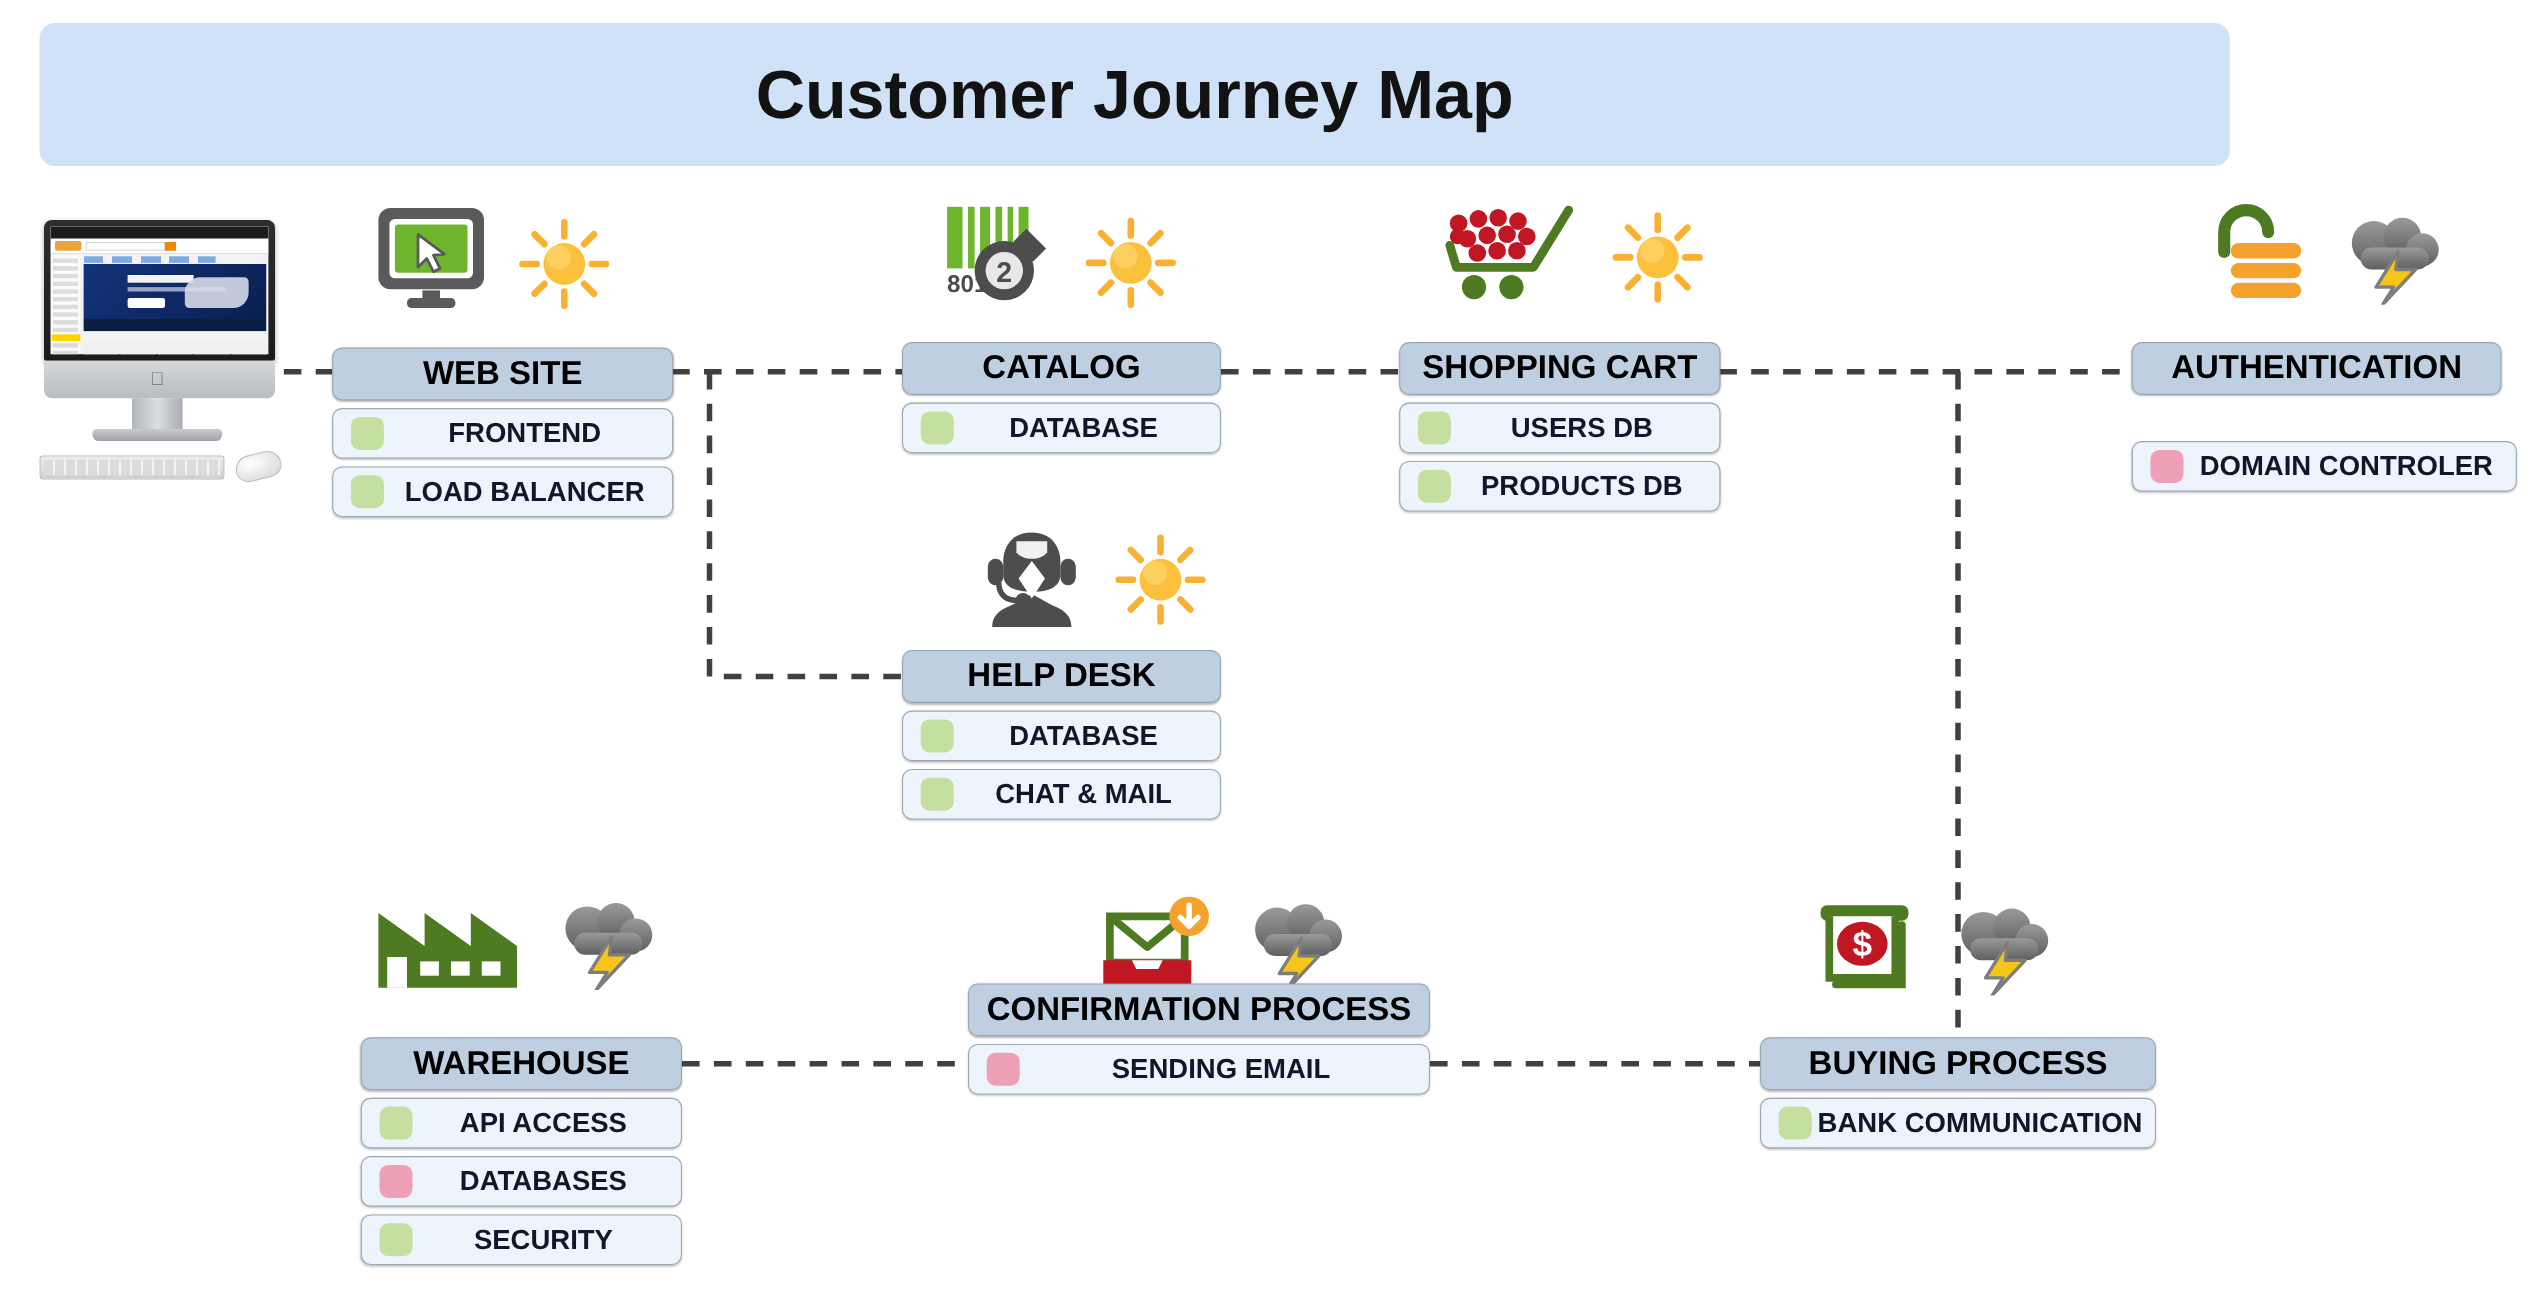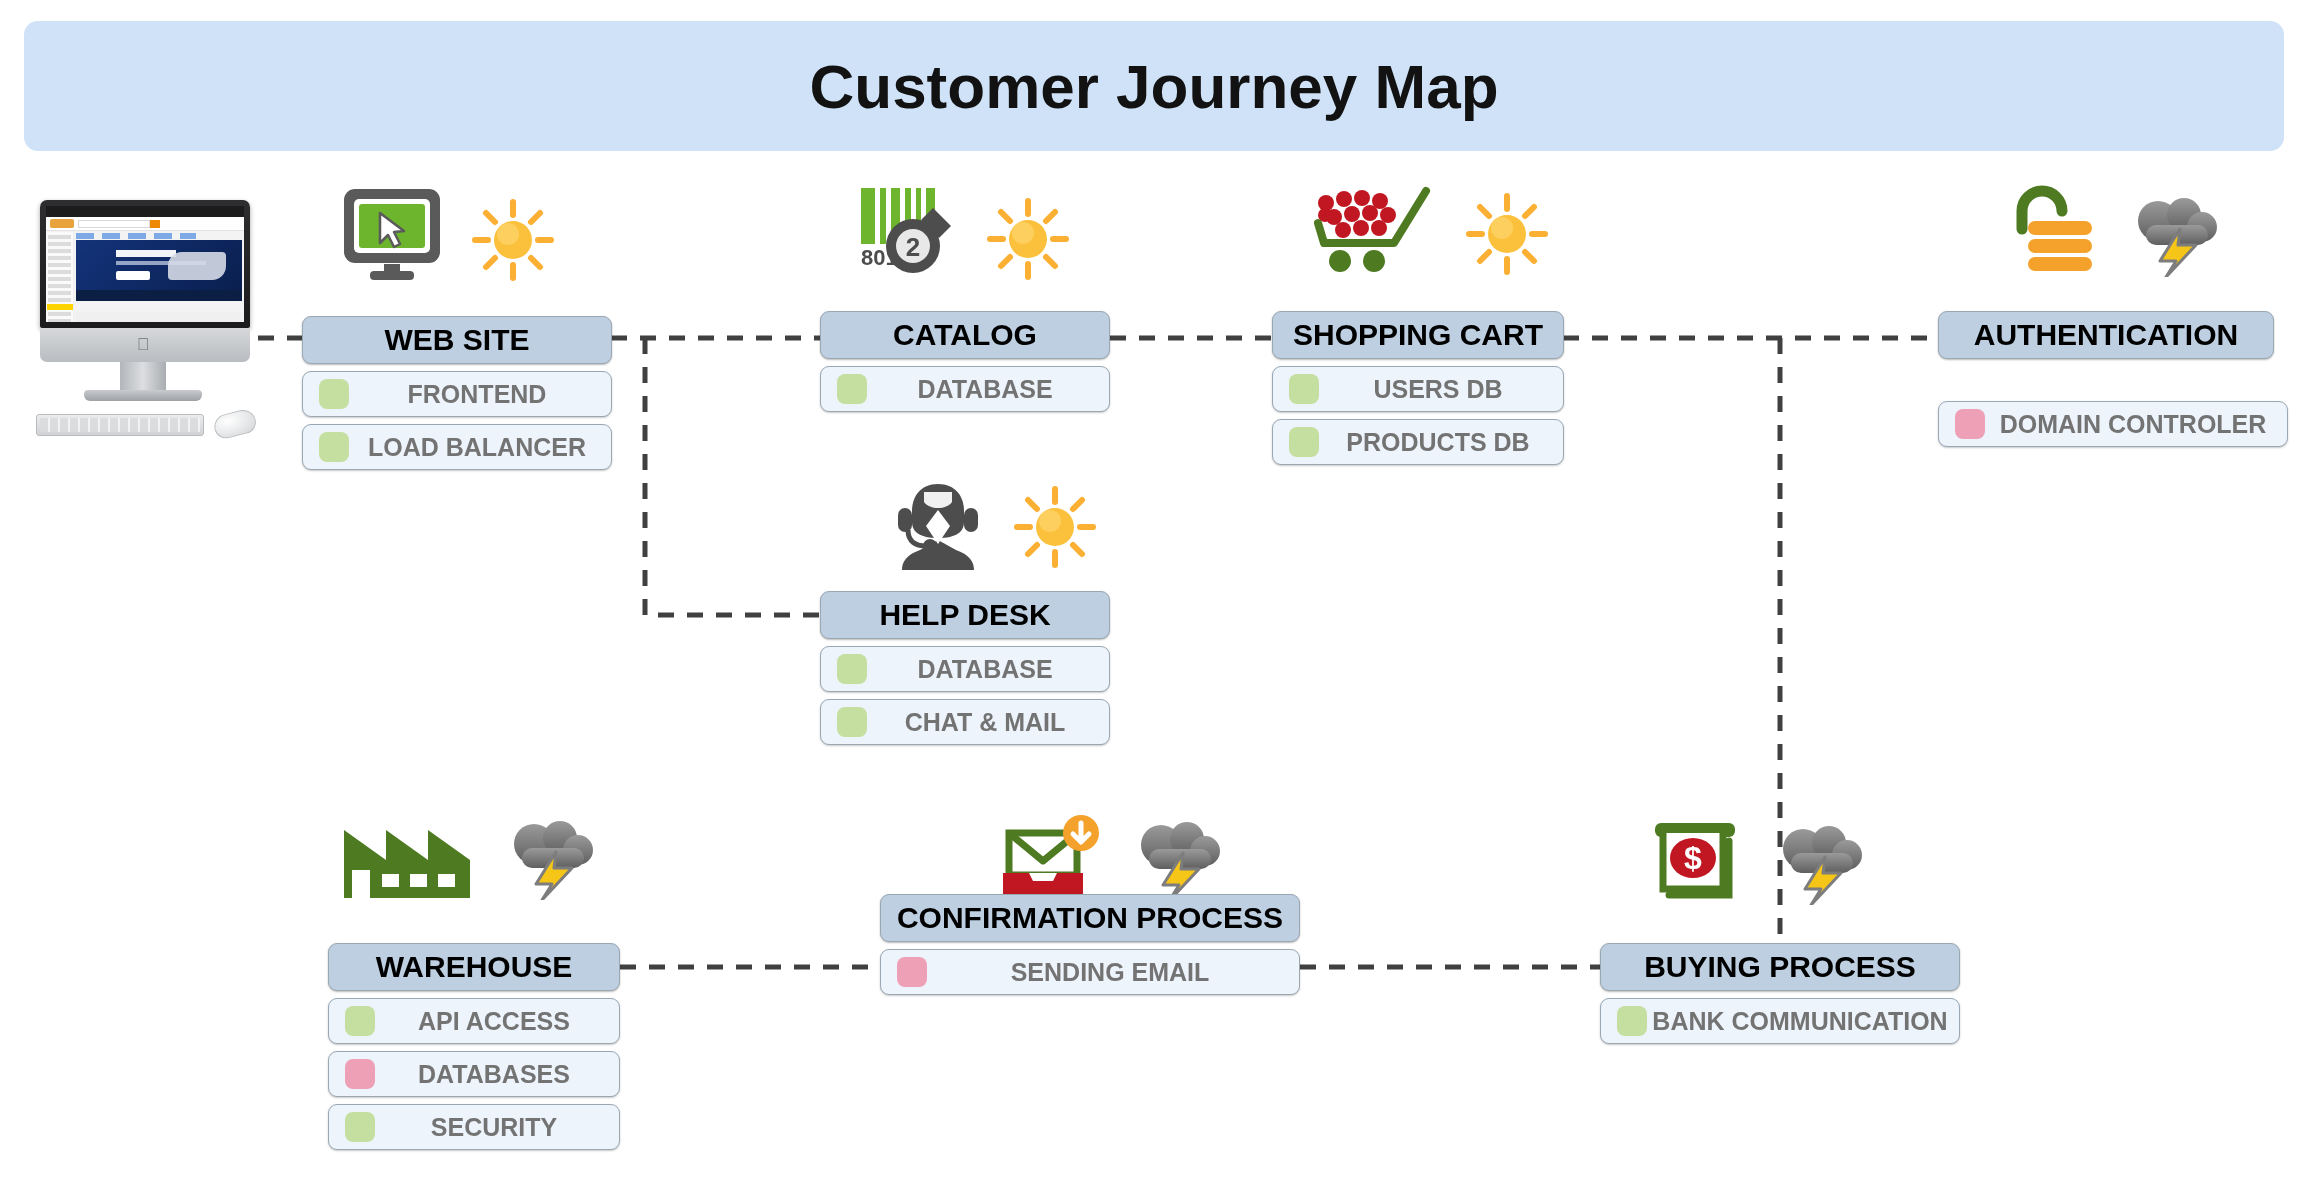--- a/index.html
+++ b/index.html
@@ -7,22 +7,22 @@
     width: 2306px; height: 1196px;
     background: #ffffff;
     font-family: "Liberation Sans", sans-serif;
     overflow: hidden;
   }
   #stage { position: relative; width: 2306px; height: 1196px; }
 
   
   .title-banner {
     position: absolute;
-    left: 24px; top: 21px;
-    width: 2260px; height: 130px;
+    left: 36px; top: 21px;
+    width: 1991px; height: 130px;
     background: #cfe2f7;
     border-radius: 14px;
     display: flex; align-items: center; justify-content: center;
   }
   .title-banner .title-text {
     font-size: 62px; font-weight: bold; color: #121212;
     letter-spacing: 0px;
   }
 
   
@@ -42,21 +42,21 @@
     white-space: nowrap;
   }
   .child {
     background: #eef4fc;
     border: 1px solid #9aa8b4;
     border-radius: 9px;
     height: 46px;
     margin-top: 7px;
     display: flex; align-items: center;
     padding-left: 16px;
-    font-size: 25px; font-weight: bold; color: #737373;
+    font-size: 25px; font-weight: bold; color: #0f172a;
     box-shadow: 0 1px 2px rgba(0,0,0,.22);
     position: relative; z-index: 5;
     white-space: nowrap;
   }
   .chip {
     width: 30px; height: 30px; border-radius: 8px;
     flex: 0 0 auto;
   }
   .chip.green { background: #c5dfa0; }
   .chip.pink  { background: #eda0b6; }

